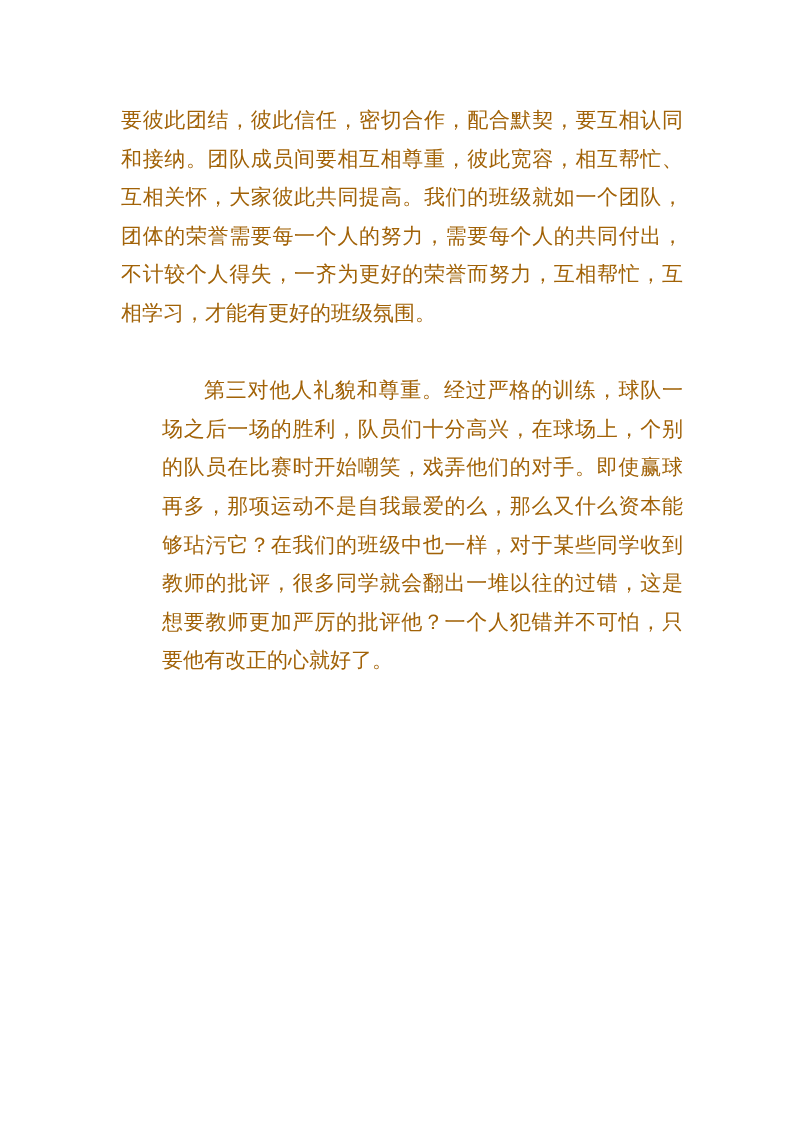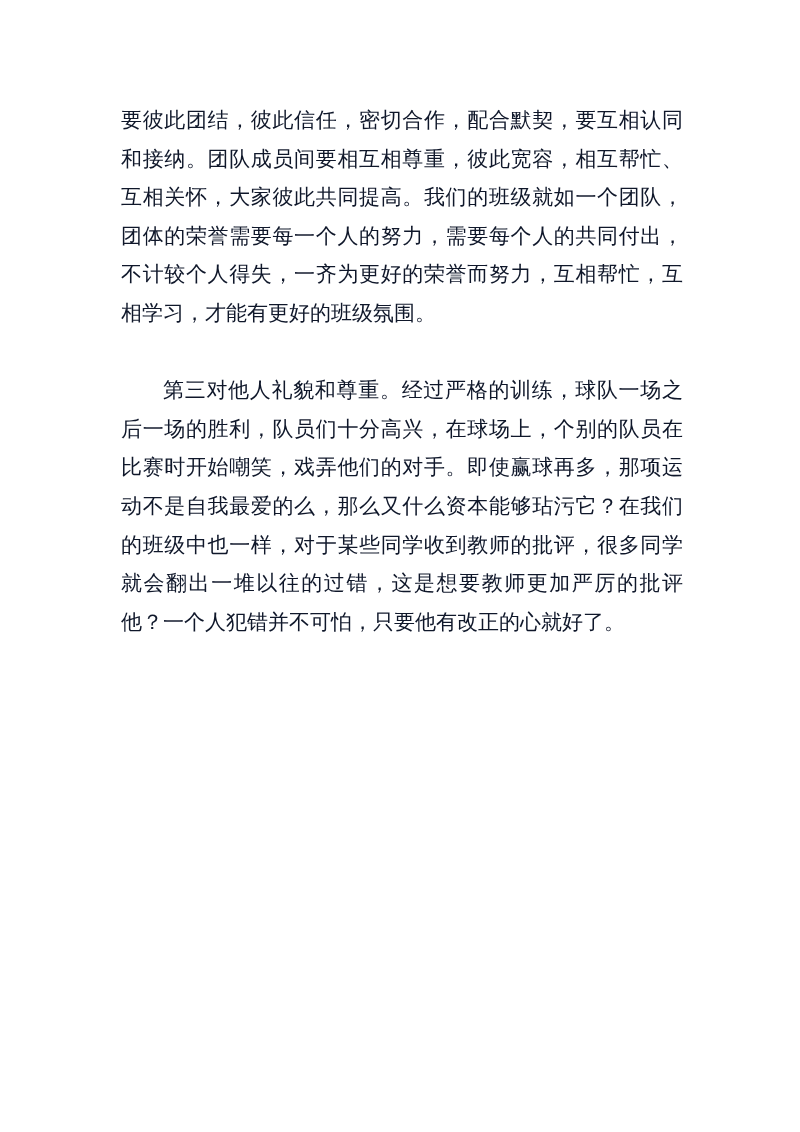--- a/index.html
+++ b/index.html
@@ -11,32 +11,33 @@
       width: 800px;
       height: 1132px;
       position: relative;
       overflow: hidden;
     }
     .page {
       position: absolute;
       left: 121px;
       top: 101px;
       width: 562px;
-      color: #0f172a;
+      color: #a16207;
       font-family: "DejaVu Serif", "Liberation Serif", serif;
       font-size: 21px;
       line-height: 38.6px;
     }
     .para {
       margin: 0 0 38.6px 0;
       text-align: justify;
       word-break: break-all;
     }
     .para.indent {
       text-indent: 42px;
+      margin-left: 41px;
     }
   </style>
 </head>
 <body>
 
 <div class="page">
   <p class="para">要彼此团结，彼此信任，密切合作，配合默契，要互相认同和接纳。团队成员间要相互相尊重，彼此宽容，相互帮忙、互相关怀，大家彼此共同提高。我们的班级就如一个团队，团体的荣誉需要每一个人的努力，需要每个人的共同付出，不计较个人得失，一齐为更好的荣誉而努力，互相帮忙，互相学习，才能有更好的班级氛围。</p>
   <p class="para indent">第三对他人礼貌和尊重。经过严格的训练，球队一场之后一场的胜利，队员们十分高兴，在球场上，个别的队员在比赛时开始嘲笑，戏弄他们的对手。即使赢球再多，那项运动不是自我最爱的么，那么又什么资本能够玷污它？在我们的班级中也一样，对于某些同学收到教师的批评，很多同学就会翻出一堆以往的过错，这是想要教师更加严厉的批评他？一个人犯错并不可怕，只要他有改正的心就好了。</p>
 </div>
 

